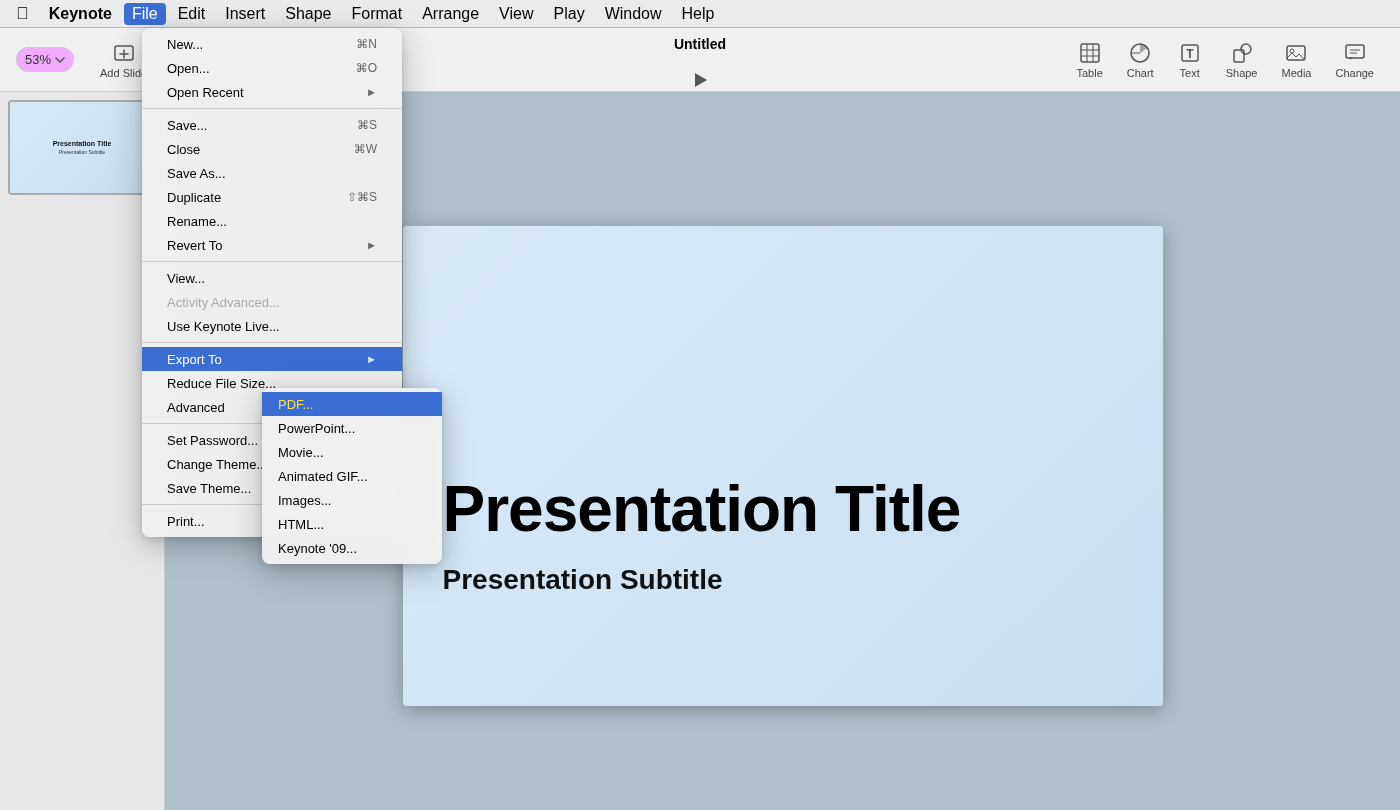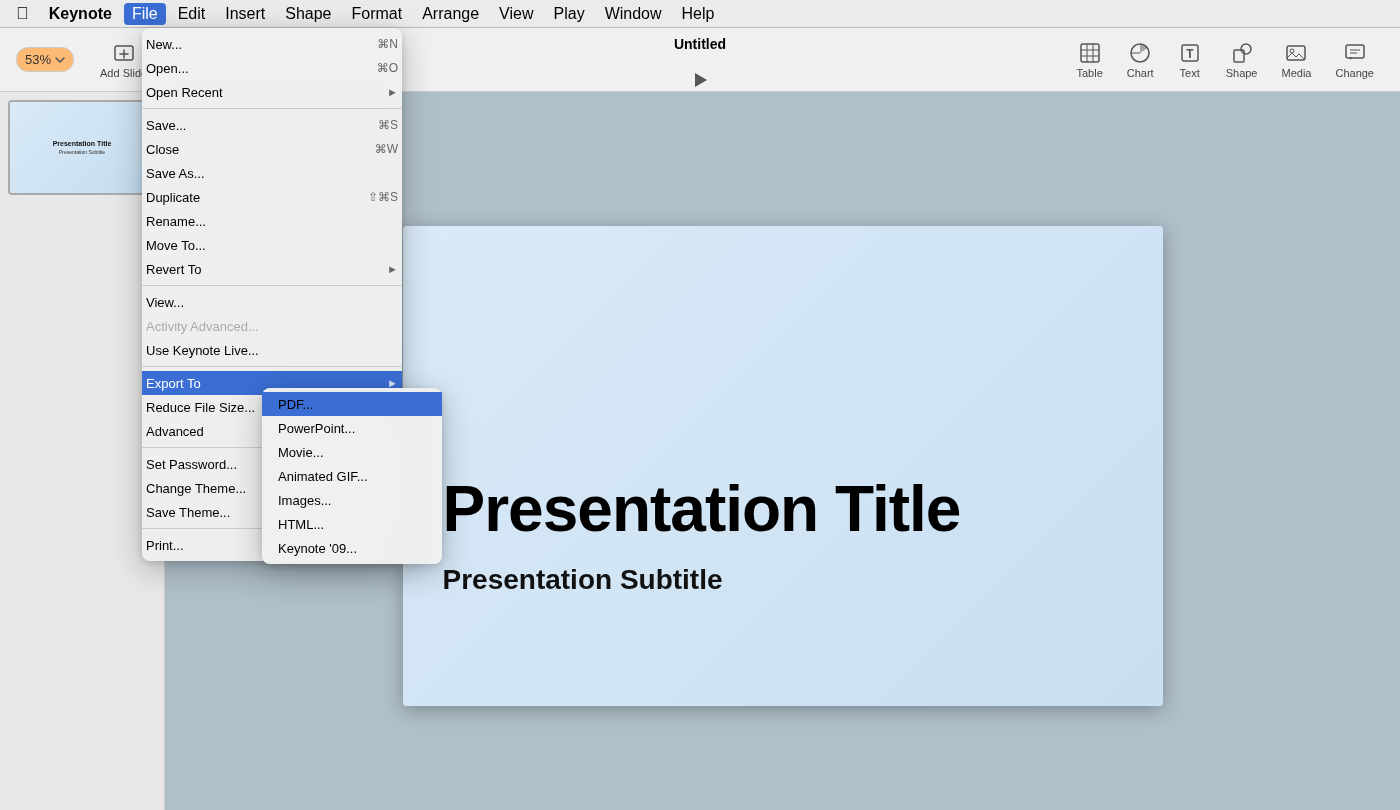--- a/index.html
+++ b/index.html
@@ -67,21 +67,21 @@
     }
     .zoom-btn {
       display: flex;
       align-items: center;
       gap: 4px;
       font-size: 13px;
       color: #333;
       cursor: pointer;
       padding: 4px 8px;
       border-radius: 12px;
-      background: #fdba74;
+      background: #f0abfc;
       border: 1px solid #ccc;
     }
     .toolbar-btn {
       display: flex;
       flex-direction: column;
       align-items: center;
       gap: 2px;
       cursor: pointer;
       padding: 4px 10px;
       border-radius: 6px;
@@ -199,21 +199,21 @@
       border-radius: 8px;
       box-shadow: 0 8px 32px rgba(0,0,0,0.25), 0 2px 8px rgba(0,0,0,0.15);
       padding: 4px 0;
       z-index: 200;
       backdrop-filter: blur(20px);
     }
     .menu-item {
       display: flex;
       align-items: center;
       justify-content: space-between;
-      padding: 3px 4px;
+      padding: 3px 25px;
       font-size: 13px;
       color: #000;
       cursor: pointer;
       height: 24px;
     }
     .menu-item.highlighted { background: #3b6ed4; color: white; }
     .menu-item.disabled { color: #aaa; cursor: default; }
     .menu-separator {
       height: 1px;
       background: #ccc;
@@ -248,21 +248,21 @@
     }
     .export-item {
       display: flex;
       align-items: center;
       padding: 3px 16px;
       font-size: 13px;
       color: #000;
       cursor: pointer;
       height: 24px;
     }
-    .export-item.highlighted { background: #3b6ed4; color: #000000; }
+    .export-item.highlighted { background: #3b6ed4; color: #fde047; }
 
     
     svg { display: block; }
   </style>
 </head>
 <body>
 
 <div class="menubar">
   <span class="menubar-item" style="font-size:17px;"></span>
   <span class="menubar-item" style="font-weight:600;">Keynote</span>
@@ -426,23 +426,20 @@
 
   <div class="menu-item">
     <span>Duplicate</span>
     <span class="menu-shortcut">⇧⌘S</span>
   </div>
 
   <div class="menu-item">
     <span>Rename...</span>
   </div>
 
-  <div class="menu-item">
-    <span>Move To...</span>
-  </div>
 
   <div class="menu-item">
     <span>Revert To</span>
     <span class="menu-arrow">►</span>
   </div>
   <div class="menu-separator"></div>
 
   <div class="menu-item">
     <span>View...</span>
   </div>

